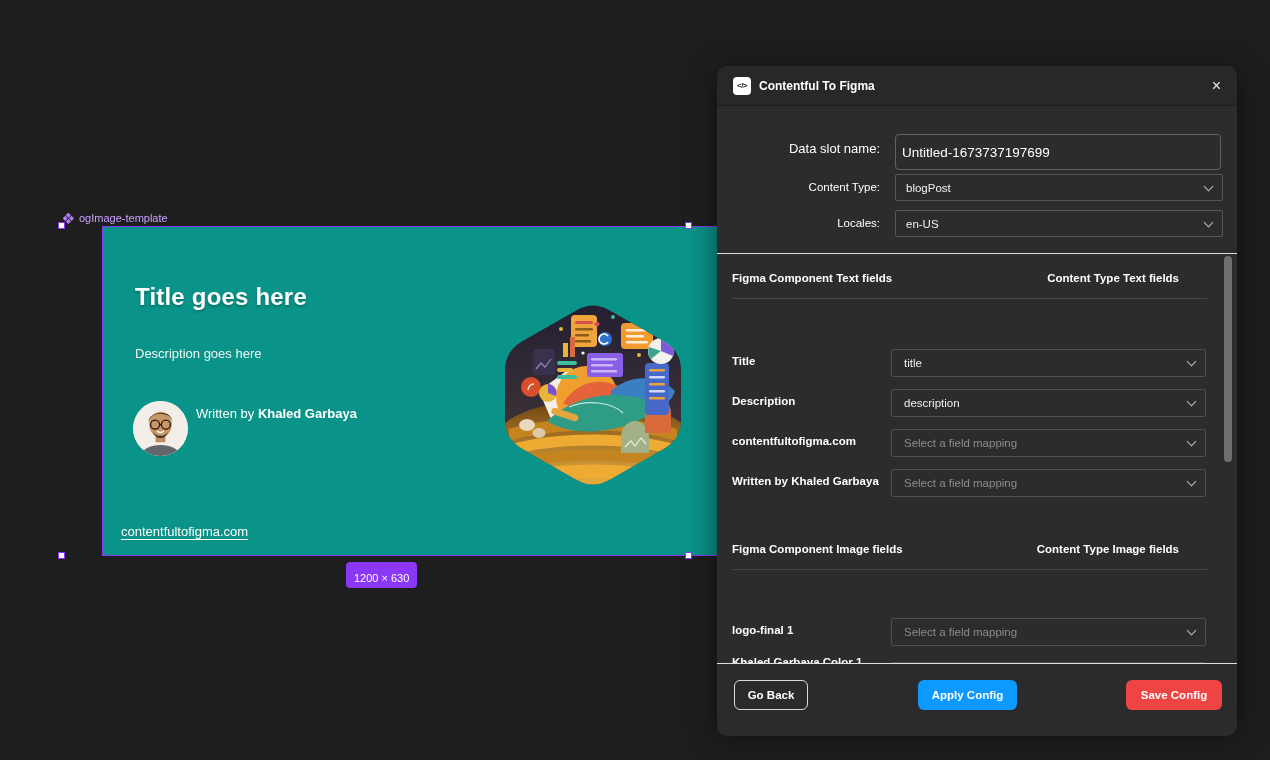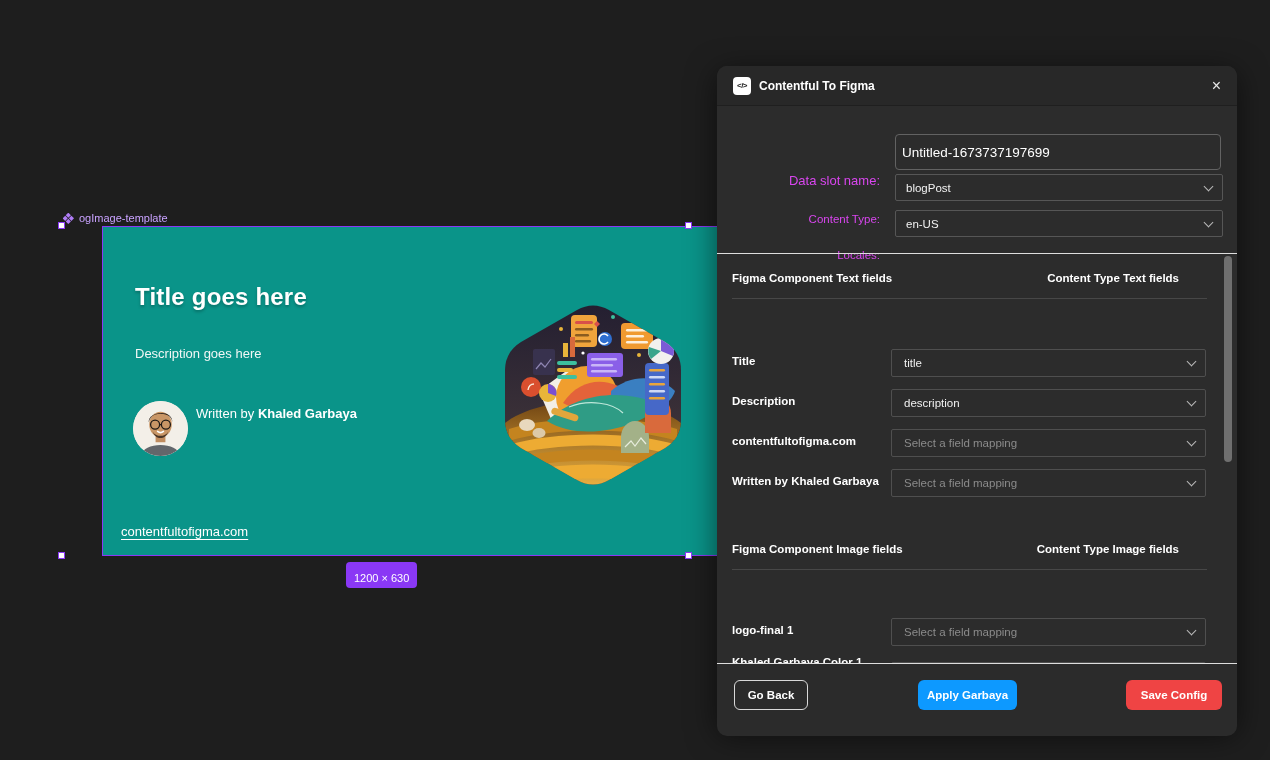--- a/index.html
+++ b/index.html
@@ -34,21 +34,21 @@
   .plugin { position:absolute; left:717px; top:66px; width:520px; height:664px;
     background:#2c2c2c; border-radius:10px; box-shadow:0 6px 30px rgba(0,0,0,.55); color:#fff; }
   .pl-header { position:absolute; left:0; top:0; width:100%; height:40px; background:#282828;
     border-radius:10px 10px 0 0; border-bottom:1px solid #1f1f1f; display:flex; align-items:center; padding:0 16px; }
   .code-badge { width:18px; height:18px; background:#fff; color:#222; border-radius:4px;
     font-size:8px; font-weight:700; display:flex; align-items:center; justify-content:center; letter-spacing:-.5px; }
   .pl-title { margin-left:8px; font-size:12px; font-weight:700; }
   .pl-close { margin-left:auto; font-size:16px; line-height:1; color:#e9e9e9; cursor:pointer; font-weight:400; }
 
   .form-row { position:absolute; left:0; width:100%; }
-  .form-label { position:absolute; left:0; width:163px; text-align:right; color:#d946ef;margin-top:32px; }
+  .form-label { position:absolute; left:0; width:163px; text-align:right; color:#ffffff; }
   .lbl-lg { font-size:13px; }
   .lbl-sm { font-size:11.5px; }
   .text-input { position:absolute; left:178px; width:326px; height:36px; background:transparent;
     border:1px solid #626262; border-radius:4px; color:#fff; font-size:13.5px; padding:0 6px;
     font-family:"Liberation Sans", sans-serif; }
   .select { position:absolute; left:178px; width:328px; height:27px; border:1px solid #565656;
     border-radius:2px; display:flex; align-items:center; padding:0 26px 0 10px; cursor:pointer; }
   .select .val { font-size:11.5px; color:#f2f2f2; }
   .chev { position:absolute; right:10px; top:50%; width:7px; height:7px; margin-top:-5px;
     border-right:1.4px solid #b9b9b9; border-bottom:1.4px solid #b9b9b9; transform:rotate(45deg); }
@@ -278,17 +278,17 @@
         
       </div>
     </div>
 
     <div class="scrollbar"></div>
 
     <div class="sep" style="top:597px;"></div>
 
     <div class="pl-footer">
       <div class="btn btn-back">Go Back</div>
-      <div class="btn btn-apply">Apply Garbaya</div>
+      <div class="btn btn-apply">Apply Config</div>
       <div class="btn btn-save">Save Config</div>
     </div>
   </div>
 </div>
 
 </body></html>

